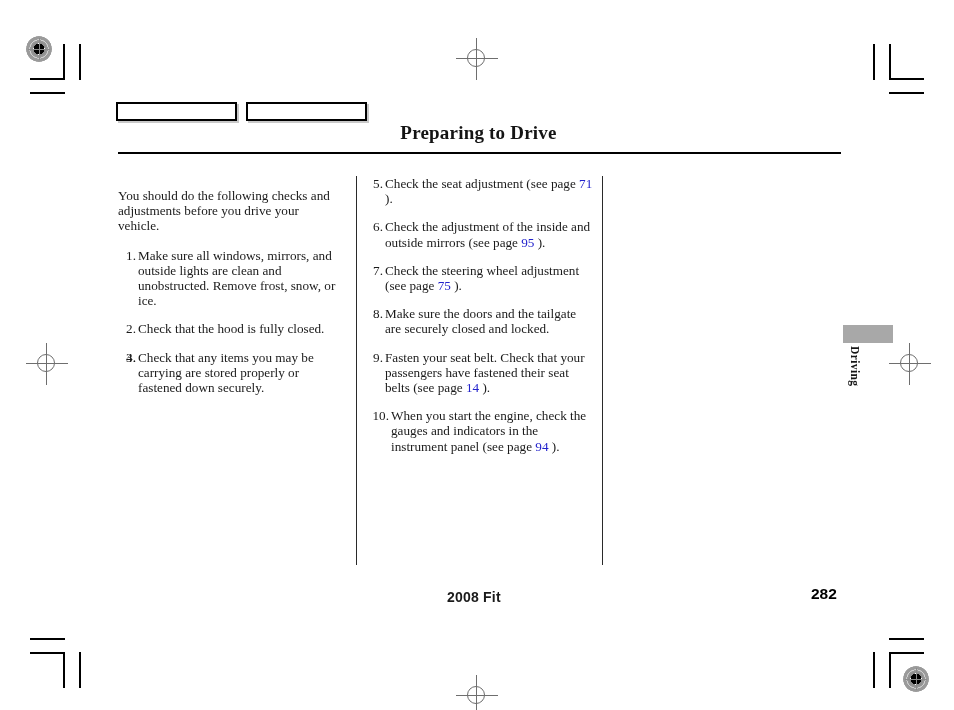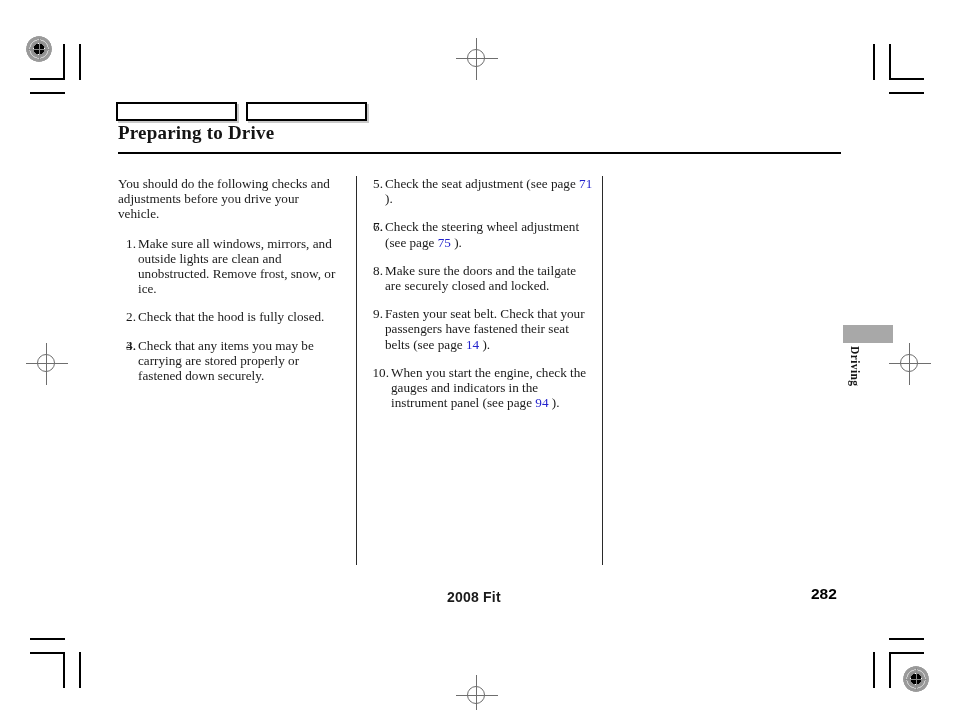--- a/index.html
+++ b/index.html
@@ -78,21 +78,21 @@
     background: #ffffff;
     box-shadow: 2px 2px 0 0 #c9c9c9;
   }
 
   
   #page-header {
     position: absolute;
     left: 118px;
     top: 122px;
     width: 723px;
-    text-align: left;
+    text-align: center;
   }
   #page-header .title {
     font-family: "Liberation Serif", serif;
     font-weight: bold;
     font-size: 19px;
     letter-spacing: 0.2px;
     color: #141414;
     display: inline-block;
     padding-right: 2px;
   }
@@ -109,21 +109,21 @@
   .column {
     position: absolute;
     top: 176px;
     font-size: 13.2px;
     line-height: 15.2px;
   }
   #col-left  { left: 118px; width: 225px; }
   #col-right { left: 365px; width: 228px; }
 
   .intro {
-    margin: 0 0 14px 0;
+    margin: 12px 0 14px 0;
   }
   ol.checklist {
     list-style: none;
     margin: 0;
     padding: 0;
   }
   ol.checklist li {
     position: relative;
     padding-left: 20px;
     margin-bottom: 13px;
@@ -260,21 +260,21 @@
       <li><span class="num">1.</span><span>Make sure all windows, mirrors, and outside lights are clean and unobstructed. Remove frost, snow, or ice.</span></li>
       <li><span class="num">2.</span><span>Check that the hood is fully closed.</span></li>
       <li><span class="num">3.</span></li>
       <li><span class="num">4.</span><span>Check that any items you may be carrying are stored properly or fastened down securely.</span></li>
     </ol>
 </div>
 
 <div class="column" id="col-right">
   <ol class="checklist" id="right-list">
       <li><span class="num">5.</span><span>Check the seat adjustment (see page <span class="pageref">71</span> ).</span></li>
-      <li><span class="num">6.</span></li>
+      <li><span class="num">6.</span><span>Check the adjustment of the inside and outside mirrors (see page <span class="pageref">95</span> ).</span></li>
       <li><span class="num">7.</span><span>Check the steering wheel adjustment (see page <span class="pageref">75</span> ).</span></li>
       <li><span class="num">8.</span><span>Make sure the doors and the tailgate are securely closed and locked.</span></li>
       <li><span class="num">9.</span><span>Fasten your seat belt. Check that your passengers have fastened their seat belts (see page <span class="pageref">14</span> ).</span></li>
       <li class="wide-num"><span class="num">10.</span><span>When you start the engine, check the gauges and indicators in the instrument panel (see page <span class="pageref">94</span> ).</span></li>
     </ol>
 </div>
 
 <div id="side-tab"></div>
 <div id="side-tab-label">Driving</div>
 

